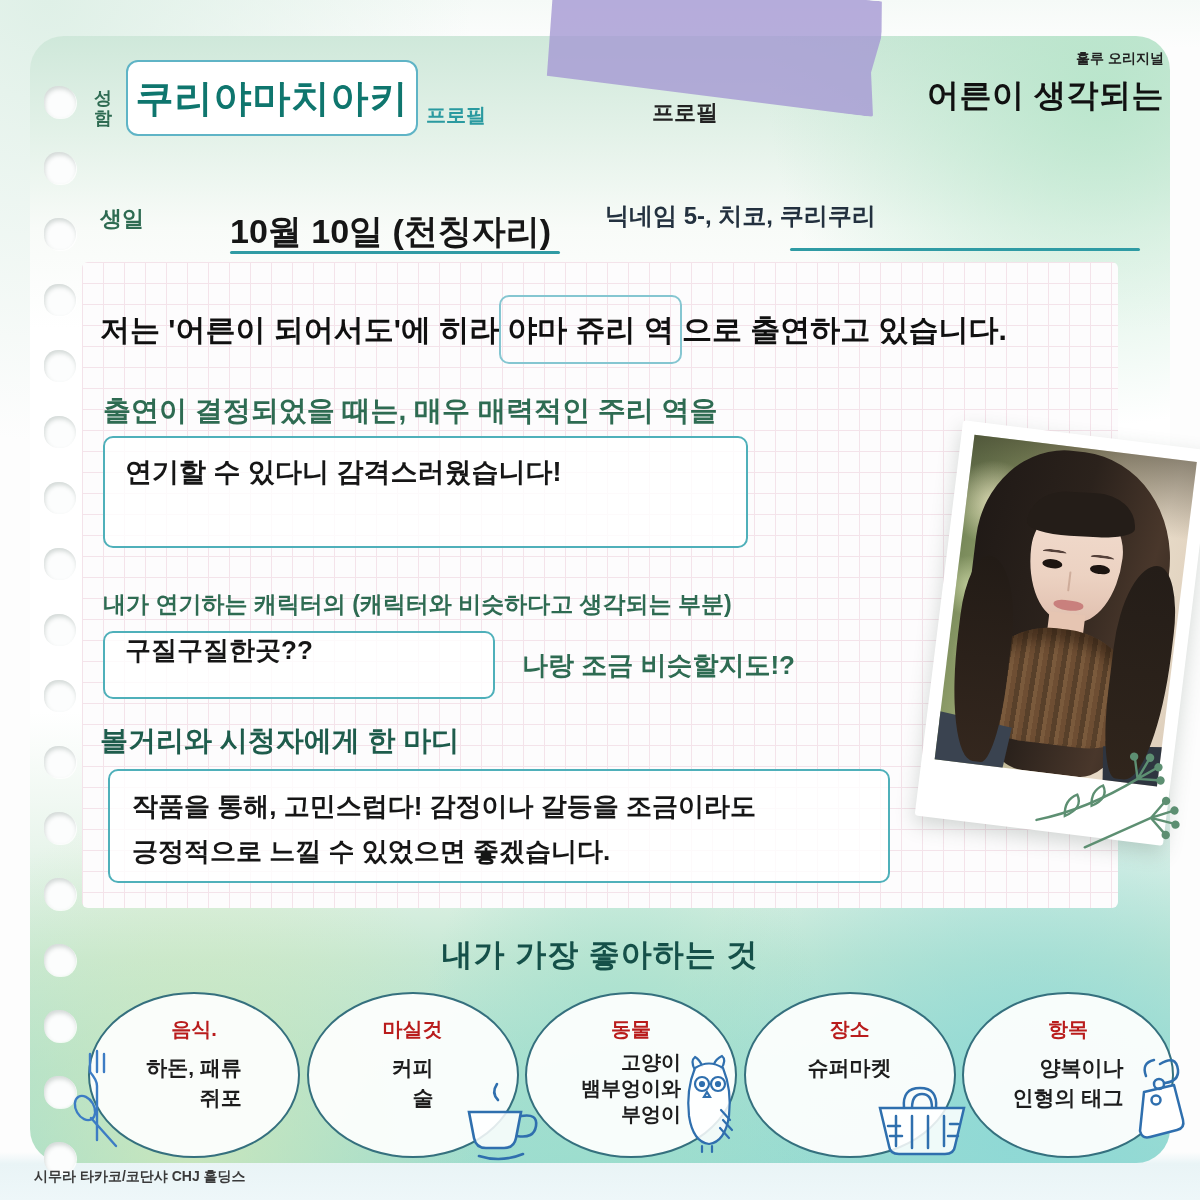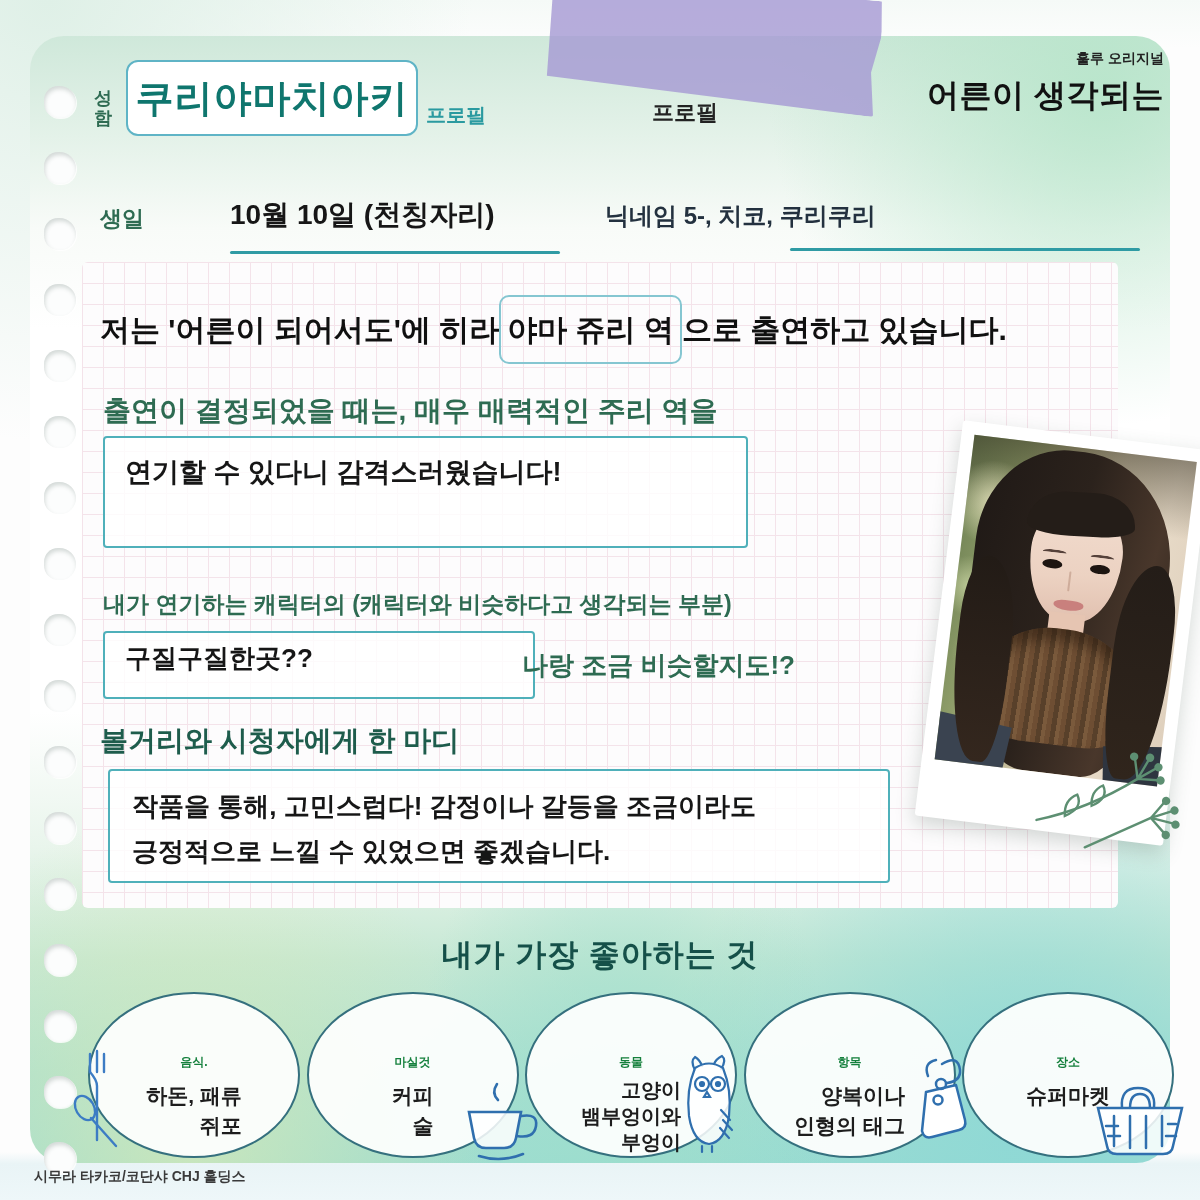--- a/index.html
+++ b/index.html
@@ -51,37 +51,37 @@
     display:flex; align-items:center; justify-content:center; }
   .name-value { font-size:38px; font-weight:800; letter-spacing:1px; color:#0f766e; }
   .profile-tag { position:absolute; left:396px; top:66px; font-size:20px; font-weight:800; color:#2a9aa0; }
   .profile-center { position:absolute; left:590px; top:62px; width:130px; text-align:center;
     font-size:22px; font-weight:800; color:#222; }
   .masthead { position:absolute; right:6px; top:14px; text-align:right; }
   .network { font-size:14px; font-weight:700; color:#222; margin-bottom:6px; }
   .show-title { font-size:32px; font-weight:800; color:#111; letter-spacing:.5px; }
   
   .birthday-label { position:absolute; left:70px; top:168px; font-size:22px; font-weight:800; color:#2e6b52; }
-  .birthday-value { position:absolute; left:200px; top:160px; font-size:28px; font-weight:800; color:#161616; }
+  .birthday-value { position:absolute; left:200px; top:173px; font-size:34px; font-weight:800; color:#161616; }
   .nickname-value { position:absolute; left:575px; top:164px; font-size:24px; font-weight:800; color:#23313f; }
   .uline { position:absolute; height:3px; background:#2f9ba4; border-radius:2px; }
   .uline1 { left:200px; top:215px; width:330px; }
   .uline2 { left:760px; top:212px; width:350px; }
   
   .intro { position:absolute; left:70px; top:274px; width:1010px;
     font-size:30px; font-weight:800; color:#101010; }
   .intro-highlight { border:2.5px solid #85c6d1; border-radius:10px; padding:16px 6px; }
   
   .g-head { position:absolute; font-weight:800; color:#2e6b52; }
   .a-box { position:absolute; background:rgba(255,255,255,.8); border:2px solid #4fb0ba;
-    border-radius:4px; font-weight:800; color:#161616; }
+    border-radius:10px; font-weight:800; color:#161616; }
   .s1-head { left:73px; top:356px; font-size:28px; }
   .s1-box  { left:73px; top:400px; width:645px; height:112px; padding:16px 20px; font-size:27px; }
   .s2-head { left:73px; top:553px; font-size:23px; }
-  .s2-box  { left:73px; top:595px; width:432px; height:68px; padding:8px 20px; font-size:26px; }
+  .s2-box  { left:73px; top:595px; width:392px; height:68px; padding:0 20px; font-size:26px; }
   .s2-note { position:absolute; left:492px; top:612px; font-size:26px; font-weight:800; color:#2e6b52; }
   .s3-head { left:70px; top:686px; font-size:28px; color:#1e5c4c; }
   .s3-box  { left:78px; top:733px; width:782px; height:114px; padding:13px 22px; font-size:26px;
     line-height:1.72; white-space:pre-line; }
   
   .polaroid { position:absolute; left:908px; top:398px; width:250px; height:398px;
     background:#fff; transform:rotate(7deg); border-radius:3px;
     box-shadow:0 8px 20px rgba(60,80,70,.22); z-index:8; }
   .photo { position:absolute; left:13px; top:13px; width:224px; height:327px; overflow:hidden;
     background:
@@ -120,21 +120,21 @@
   .coatR { right:-8px; top:290px; width:64px; height:48px; background:#2e3540; transform:rotate(-6deg); z-index:3; }
   .leaf-doodle { position:absolute; right:-18px; bottom:-12px; z-index:9; transform:rotate(-3deg); }
   
   .fav-title { position:absolute; left:0; top:898px; width:100%; text-align:center;
     font-size:31px; font-weight:800; color:#155049; letter-spacing:1px; }
   .bubbles { position:absolute; left:58px; top:956px; width:1086px; height:168px;
     display:flex; justify-content:space-between; }
   .bubble { position:relative; width:212px; height:166px; background:rgba(253,254,253,.95);
     border:2px solid #35707e; border-radius:50%;
     display:flex; flex-direction:column; align-items:center; padding-top:22px; }
-  .bubble-cat { font-size:12px; font-weight:800; color:#15803d; margin-bottom:10px;margin-top:38px; }
+  .bubble-cat { font-size:20px; font-weight:800; color:#b91c1c; margin-bottom:10px; }
   .bubble-val { font-size:21px; font-weight:800; color:#1d1d1d; text-align:right;
     line-height:1.45; white-space:pre-line; }
   .bubble-val.tight { font-size:20px; line-height:1.3; margin-top:-4px; }
   .doodle { position:absolute; z-index:3; }
   .d-fork { left:-20px; bottom:4px; }
   .d-cup { right:-30px; bottom:-8px; }
   .d-owl { right:-12px; bottom:2px; }
   .d-basket { right:-18px; bottom:-4px; }
   .d-tag { right:-22px; bottom:2px; }
   
@@ -273,41 +273,41 @@
           <circle cx="47" cy="30" r="7"></circle>
         <circle cx="31" cy="30" r="2" fill="#2f6fae"></circle>
           <circle cx="47" cy="30" r="2" fill="#2f6fae"></circle>
         <path d="M36 38 l3 5 l-6 0 z"></path>
         <path d="M50 56 l9 10 M52 66 l9 10 M49 74 l9 10"></path>
         <path d="M31 92 v6 M41 92 v6"></path>
       </svg>
     </div>
 
     <div class="bubble">
+      <div class="bubble-cat">장소</div>
+      <div class="bubble-val">슈퍼마켓</div>
+      <svg class="doodle d-basket" width="100" height="80" viewBox="0 0 100 80" fill="none" stroke="#2f6fae" stroke-width="2.5" stroke-linecap="round">
+        <path d="M32 28 q-2 -20 16 -20 q18 0 16 20"></path>
+        <path d="M40 28 q0 -14 10 -14 q10 0 10 14"></path>
+        <path d="M8 28 h84 l-9 38 q-1 8 -10 8 h-46 q-9 0 -10 -8 z" fill="rgba(255,255,255,.85)"></path>
+        <path d="M24 36 v30 M40 36 v32 M56 36 v32 M72 36 v30"></path>
+        <path d="M16 46 h12 M18 56 h12 M78 44 h8 M76 56 h10"></path>
+      </svg>
+    </div>
+
+    <div class="bubble">
       <div class="bubble-cat">항목</div>
       <div class="bubble-val">양복이나
 인형의 태그</div>
       <svg class="doodle d-tag" width="80" height="98" viewBox="0 0 80 98" fill="none" stroke="#2f6fae" stroke-width="2.5" stroke-linecap="round" stroke-linejoin="round">
         <path d="M46 8 q16 -10 18 6 q1 11 -13 13"></path>
         <path d="M40 4 q-13 3 -8 16"></path>
         <path d="M30 36 L60 29 L69 64 q2 8 -6 10 L36 81 q-8 2 -10 -6 z" fill="#ffffff"></path>
         <circle cx="42" cy="44" r="4.5"></circle>
         <circle cx="45" cy="28" r="5"></circle>
       </svg>
     </div>
 
-    <div class="bubble">
-      <div class="bubble-cat">장소</div>
-      <div class="bubble-val">슈퍼마켓</div>
-      <svg class="doodle d-basket" width="100" height="80" viewBox="0 0 100 80" fill="none" stroke="#2f6fae" stroke-width="2.5" stroke-linecap="round">
-        <path d="M32 28 q-2 -20 16 -20 q18 0 16 20"></path>
-        <path d="M40 28 q0 -14 10 -14 q10 0 10 14"></path>
-        <path d="M8 28 h84 l-9 38 q-1 8 -10 8 h-46 q-9 0 -10 -8 z" fill="rgba(255,255,255,.85)"></path>
-        <path d="M24 36 v30 M40 36 v32 M56 36 v32 M72 36 v30"></path>
-        <path d="M16 46 h12 M18 56 h12 M78 44 h8 M76 56 h10"></path>
-      </svg>
-    </div>
-
   </div>
 </div>
 
 <div class="tape"></div>
 <div class="credit">시무라 타카코/코단샤 CHJ 홀딩스</div>
 
 </body></html>

